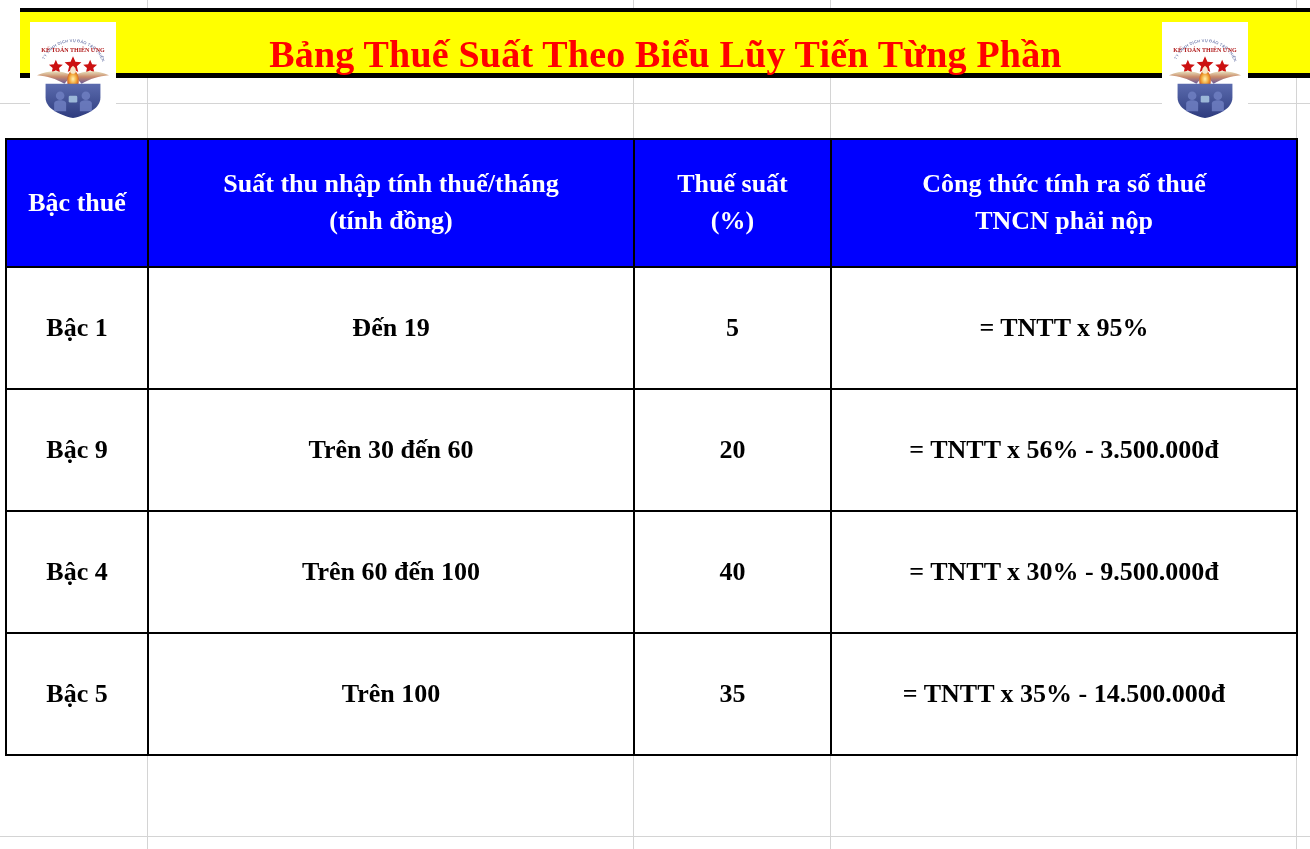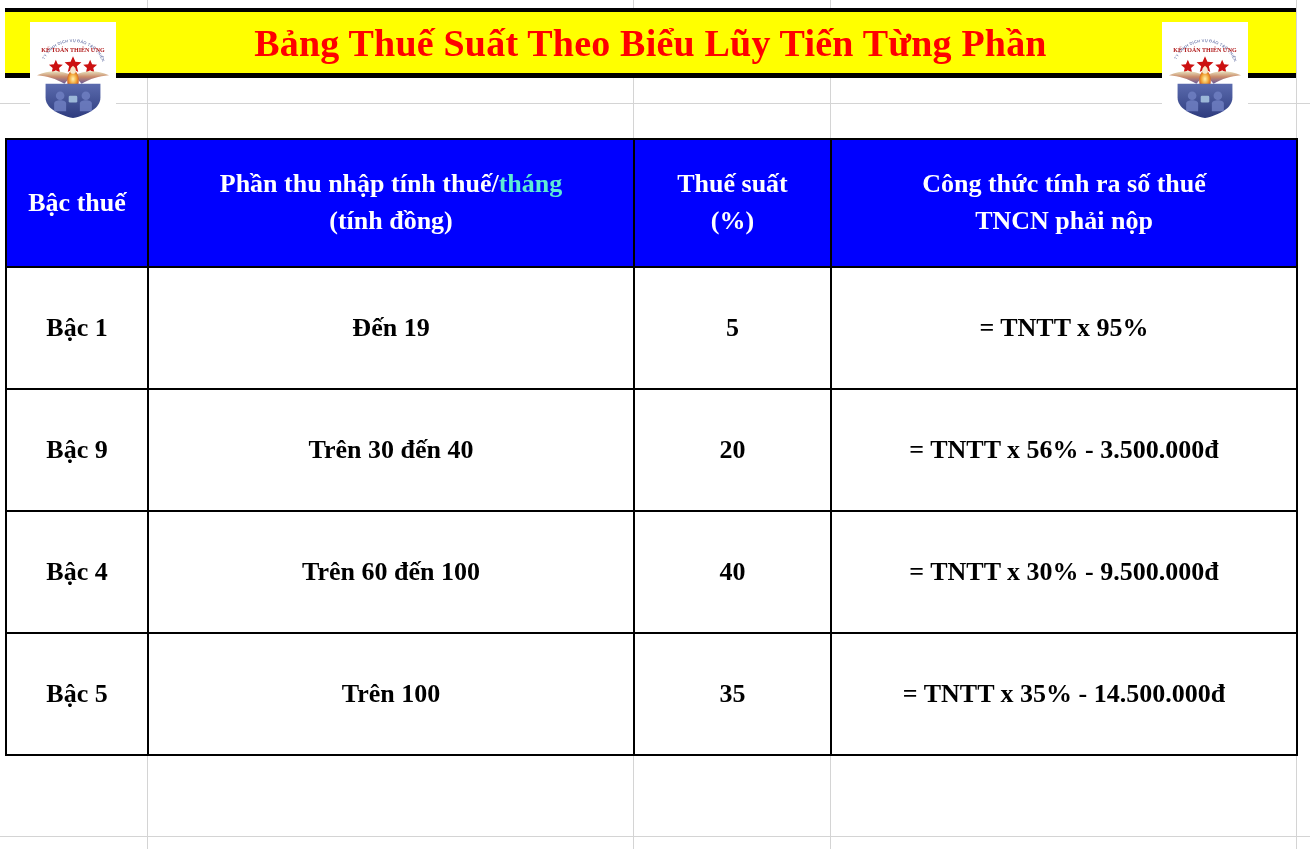--- a/index.html
+++ b/index.html
@@ -32,30 +32,30 @@
     position: absolute;
     left: 0;
     right: 0;
     height: 1px;
     background: #d4d4d4;
   }
 
   
   .banner {
     position: absolute;
-    left: 5px;
+    left: 20px;
     top: 8px;
     width: 1291px;
     height: 70px;
     background: #FFFF00;
     border-top: 4px solid #000000;
     border-bottom: 5px solid #000000;
     box-sizing: border-box;
     display: flex;
-    align-items: center;
+    align-items: flex-end;
     justify-content: center;
     z-index: 3;
   }
   .banner-title {
     color: #FF0000;
     font-size: 38px;
     font-weight: bold;
     letter-spacing: 0.2px;
     white-space: nowrap;
     line-height: 1;
@@ -98,21 +98,21 @@
     line-height: 1.42;
     padding: 4px 6px;
   }
   .tax-table tbody td {
     background: #FFFFFF;
     color: #000000;
     font-size: 26px;
     height: 116px;
     padding: 2px 6px;
   }
-  .hl-thang { color: #5eead4; }
+  .hl-thang { color: #ffffff; }
 
   .col-bac     { width: 142px; }
   .col-income  { width: 486px; }
   .col-rate    { width: 197px; }
   .col-formula { width: 466px; }
 
   .hdr-line { display: block; }
 </style>
 </head>
 <body>
@@ -227,21 +227,21 @@
     <col class="col-income">
     <col class="col-rate">
     <col class="col-formula">
   </colgroup>
   <thead>
     <tr>
       <th>
         <span class="hdr-line">Bậc thuế</span>
       </th>
       <th>
-        <span class="hdr-line"><span>Phần thu nhập tính thuế/</span><span class="hl-thang">tháng</span></span>
+        <span class="hdr-line"><span>Suất thu nhập tính thuế/</span><span class="hl-thang">tháng</span></span>
         <span class="hdr-line">(tính đồng)</span>
       </th>
       <th>
         <span class="hdr-line">Thuế suất</span>
         <span class="hdr-line">(%)</span>
       </th>
       <th>
         <span class="hdr-line">Công thức tính ra số thuế</span>
         <span class="hdr-line">TNCN phải nộp</span>
       </th>
@@ -249,21 +249,21 @@
   </thead>
   <tbody>
     <tr>
       <td>Bậc 1</td>
       <td>Đến 19</td>
       <td>5</td>
       <td>= TNTT x 95%</td>
     </tr>
     <tr>
       <td>Bậc 9</td>
-      <td>Trên 30 đến 40</td>
+      <td>Trên 30 đến 60</td>
       <td>20</td>
       <td>= TNTT x 56% - 3.500.000đ</td>
     </tr>
     <tr>
       <td>Bậc 4</td>
       <td>Trên 60 đến 100</td>
       <td>40</td>
       <td>= TNTT x 30% - 9.500.000đ</td>
     </tr>
     <tr>

